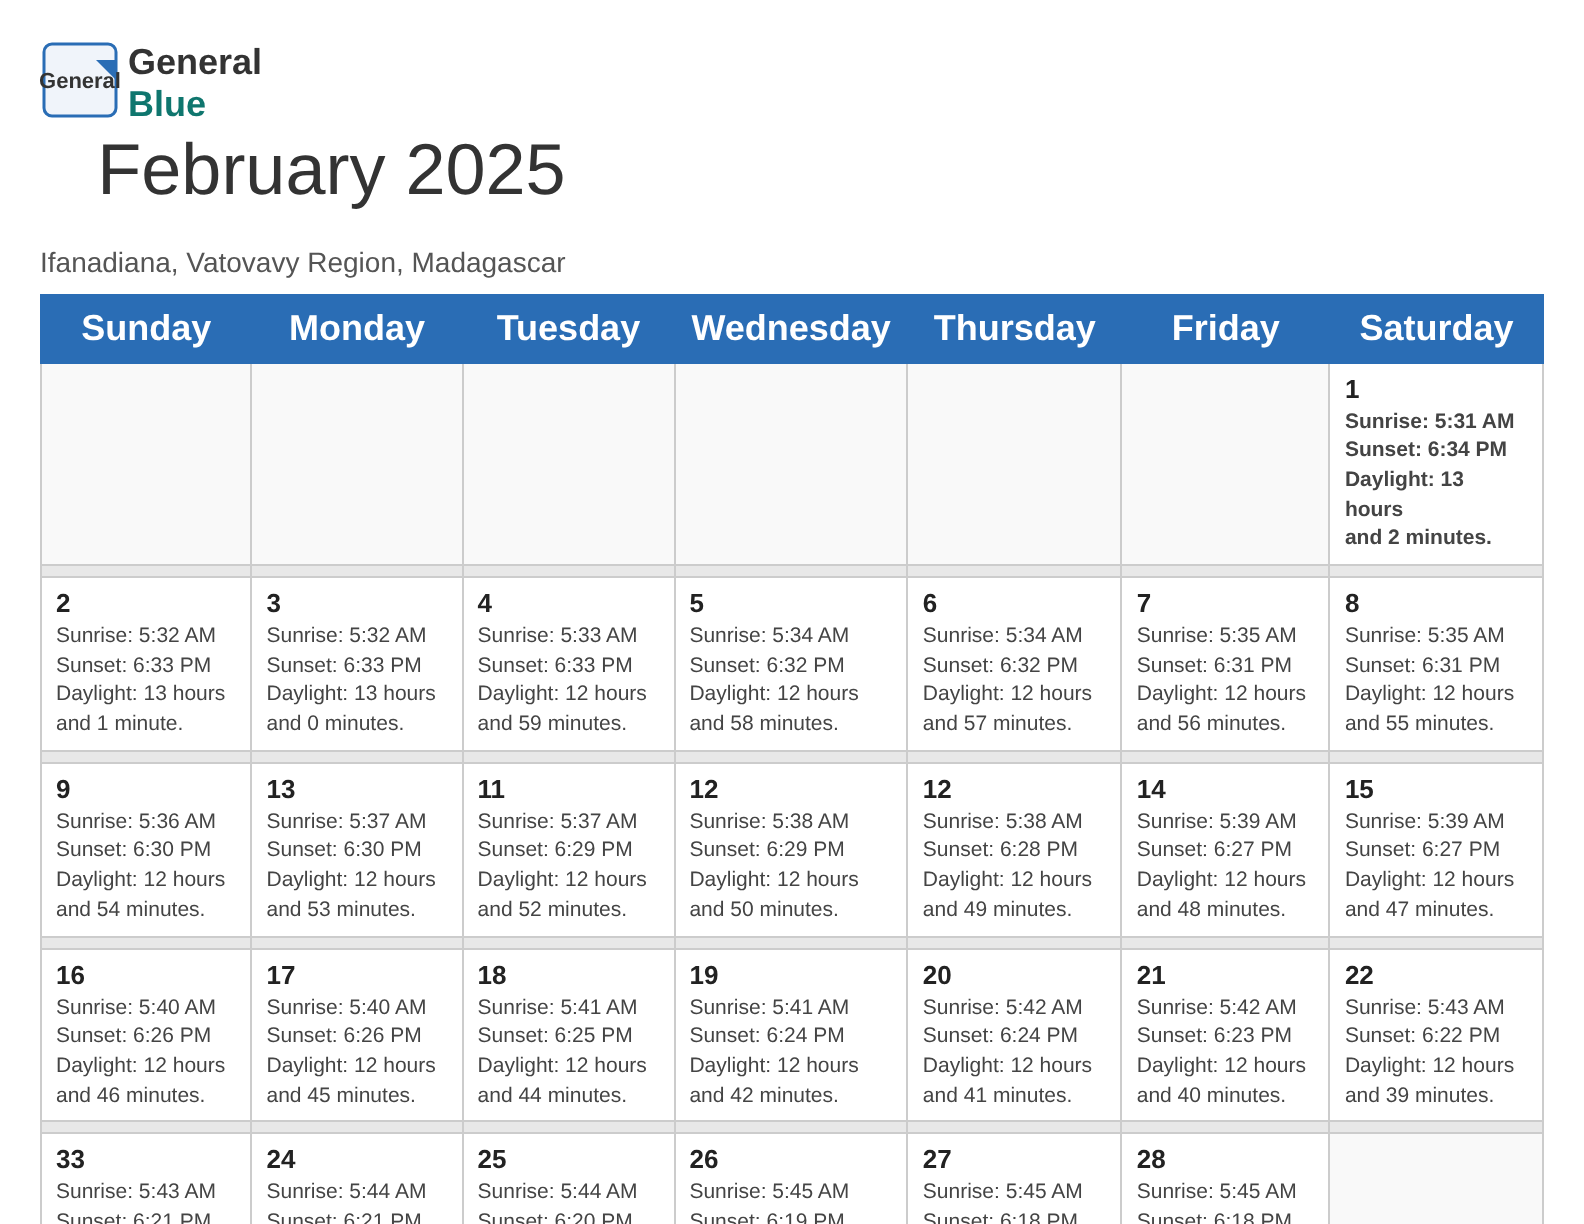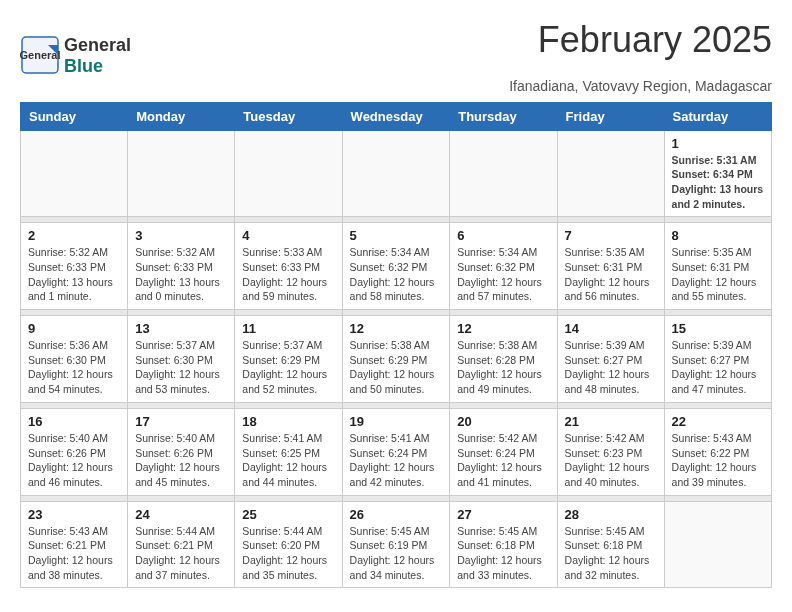--- a/index.html
+++ b/index.html
@@ -5,23 +5,24 @@
     * { box-sizing: border-box; margin: 0; padding: 0; }
     body {
       font-family: Arial, sans-serif;
       background: #fff;
       width: 792px;
       min-height: 612px;
       padding: 20px;
     }
     .header-area {
       display: flex;
-      align-items: center;
+      align-items: flex-start;
       justify-content: space-between;
       margin-bottom: 8px;
+      flex-direction: column;
     }
     .logo {
       display: flex;
       align-items: center;
       gap: 4px;
     }
     .logo-text-general {
       font-size: 18px;
       font-weight: bold;
       color: #333;
@@ -46,23 +47,23 @@
       margin-top: 18px;
     }
     .calendar-table {
       width: 100%;
       border-collapse: collapse;
       border: 1px solid #ccc;
     }
     .calendar-table th {
       background-color: #2a6db5;
       color: white;
-      text-align: left;
+      text-align: center;
       padding: 6px 8px;
-      font-size: 13px;
+      font-size: 18px;
       font-weight: bold;
       border: 1px solid #2a6db5;
     }
     .calendar-table td {
       border: 1px solid #ccc;
       vertical-align: top;
       padding: 5px 7px;
       width: 108px;
       min-height: 80px;
       font-size: 11px;
@@ -330,21 +331,21 @@
           <td></td>
           <td></td>
           <td></td>
           <td></td>
           <td></td>
           <td></td>
           <td></td>
         </tr>
         <tr>
           <td>
-            <div class="day-number">23</div>
+            <div class="day-number">33</div>
             <div class="day-info" style="white-space: pre-line;">Sunrise: 5:43 AM
 Sunset: 6:21 PM
 Daylight: 12 hours
 and 38 minutes.</div>
           </td>
           <td>
             <div class="day-number">24</div>
             <div class="day-info" style="white-space: pre-line;">Sunrise: 5:44 AM
 Sunset: 6:21 PM
 Daylight: 12 hours

